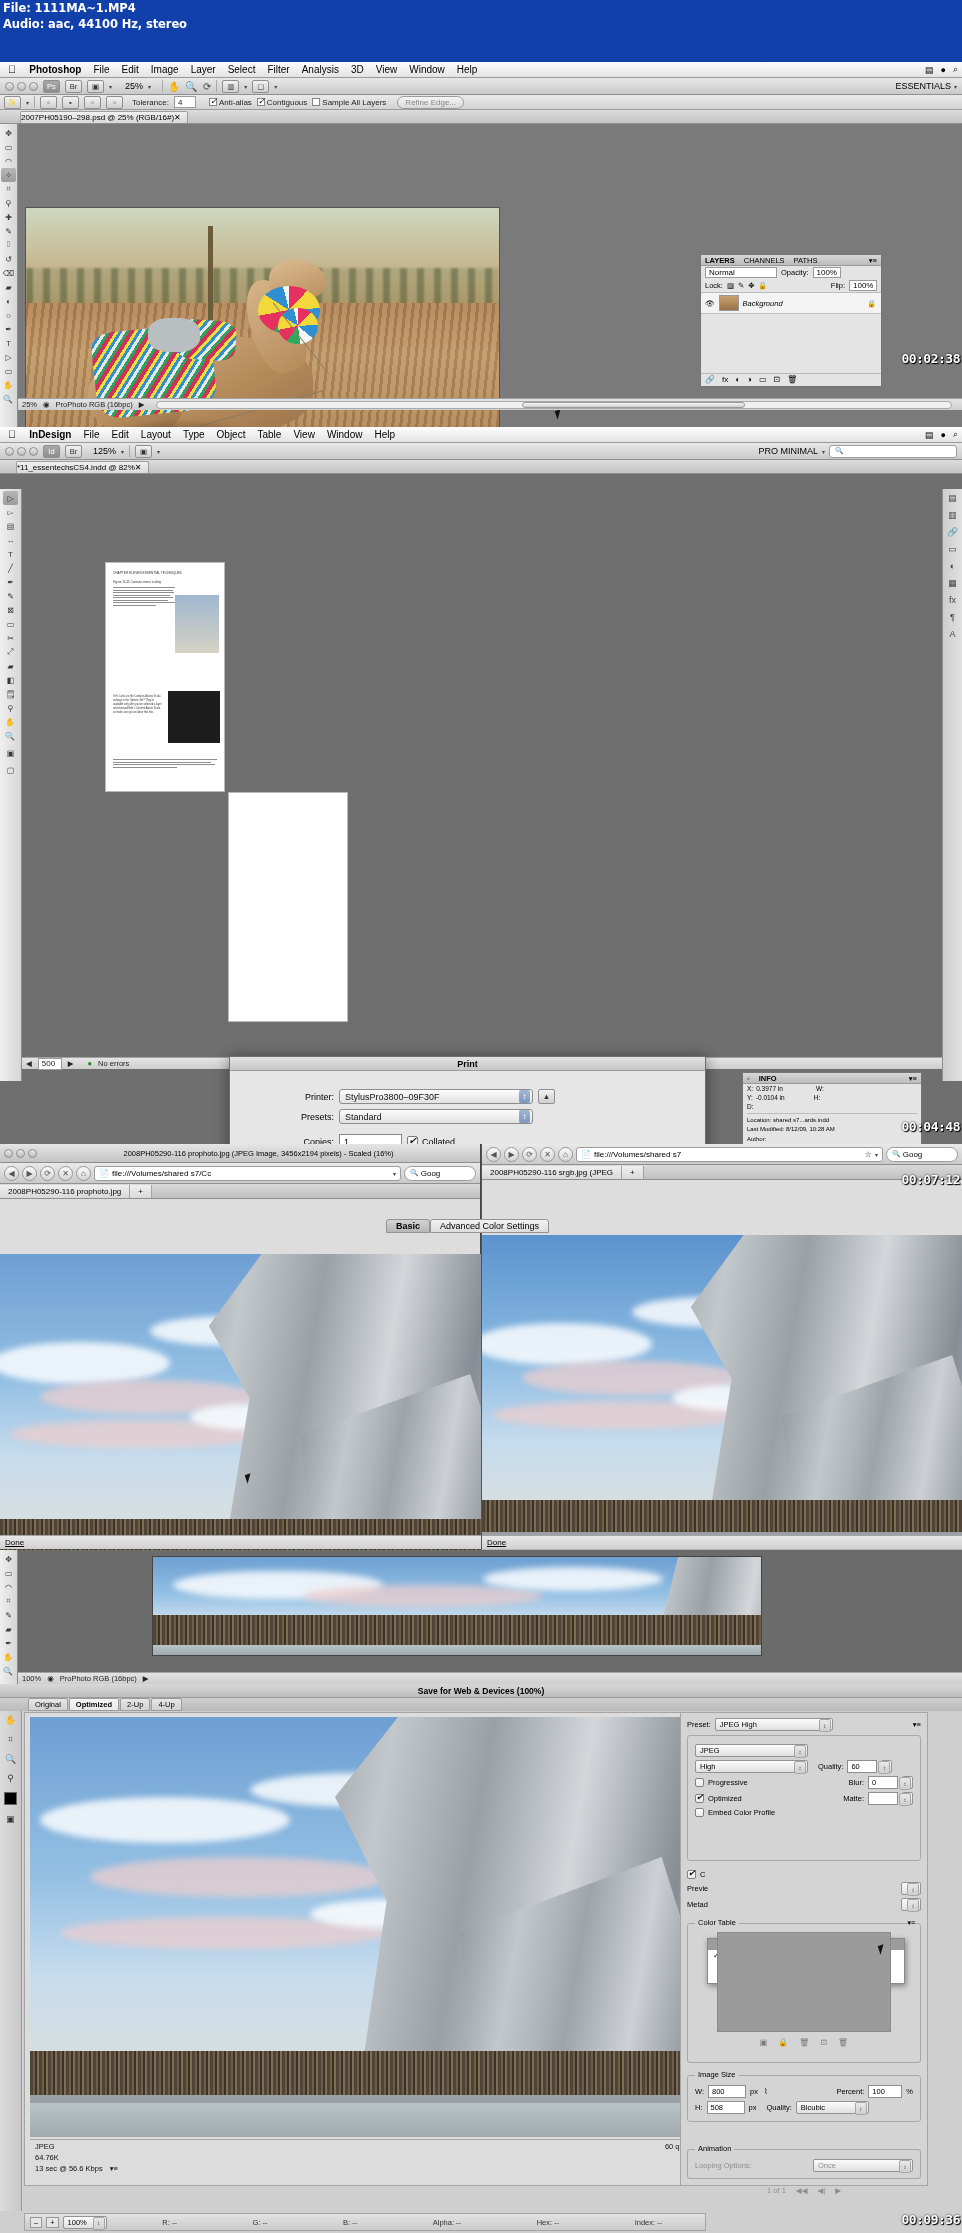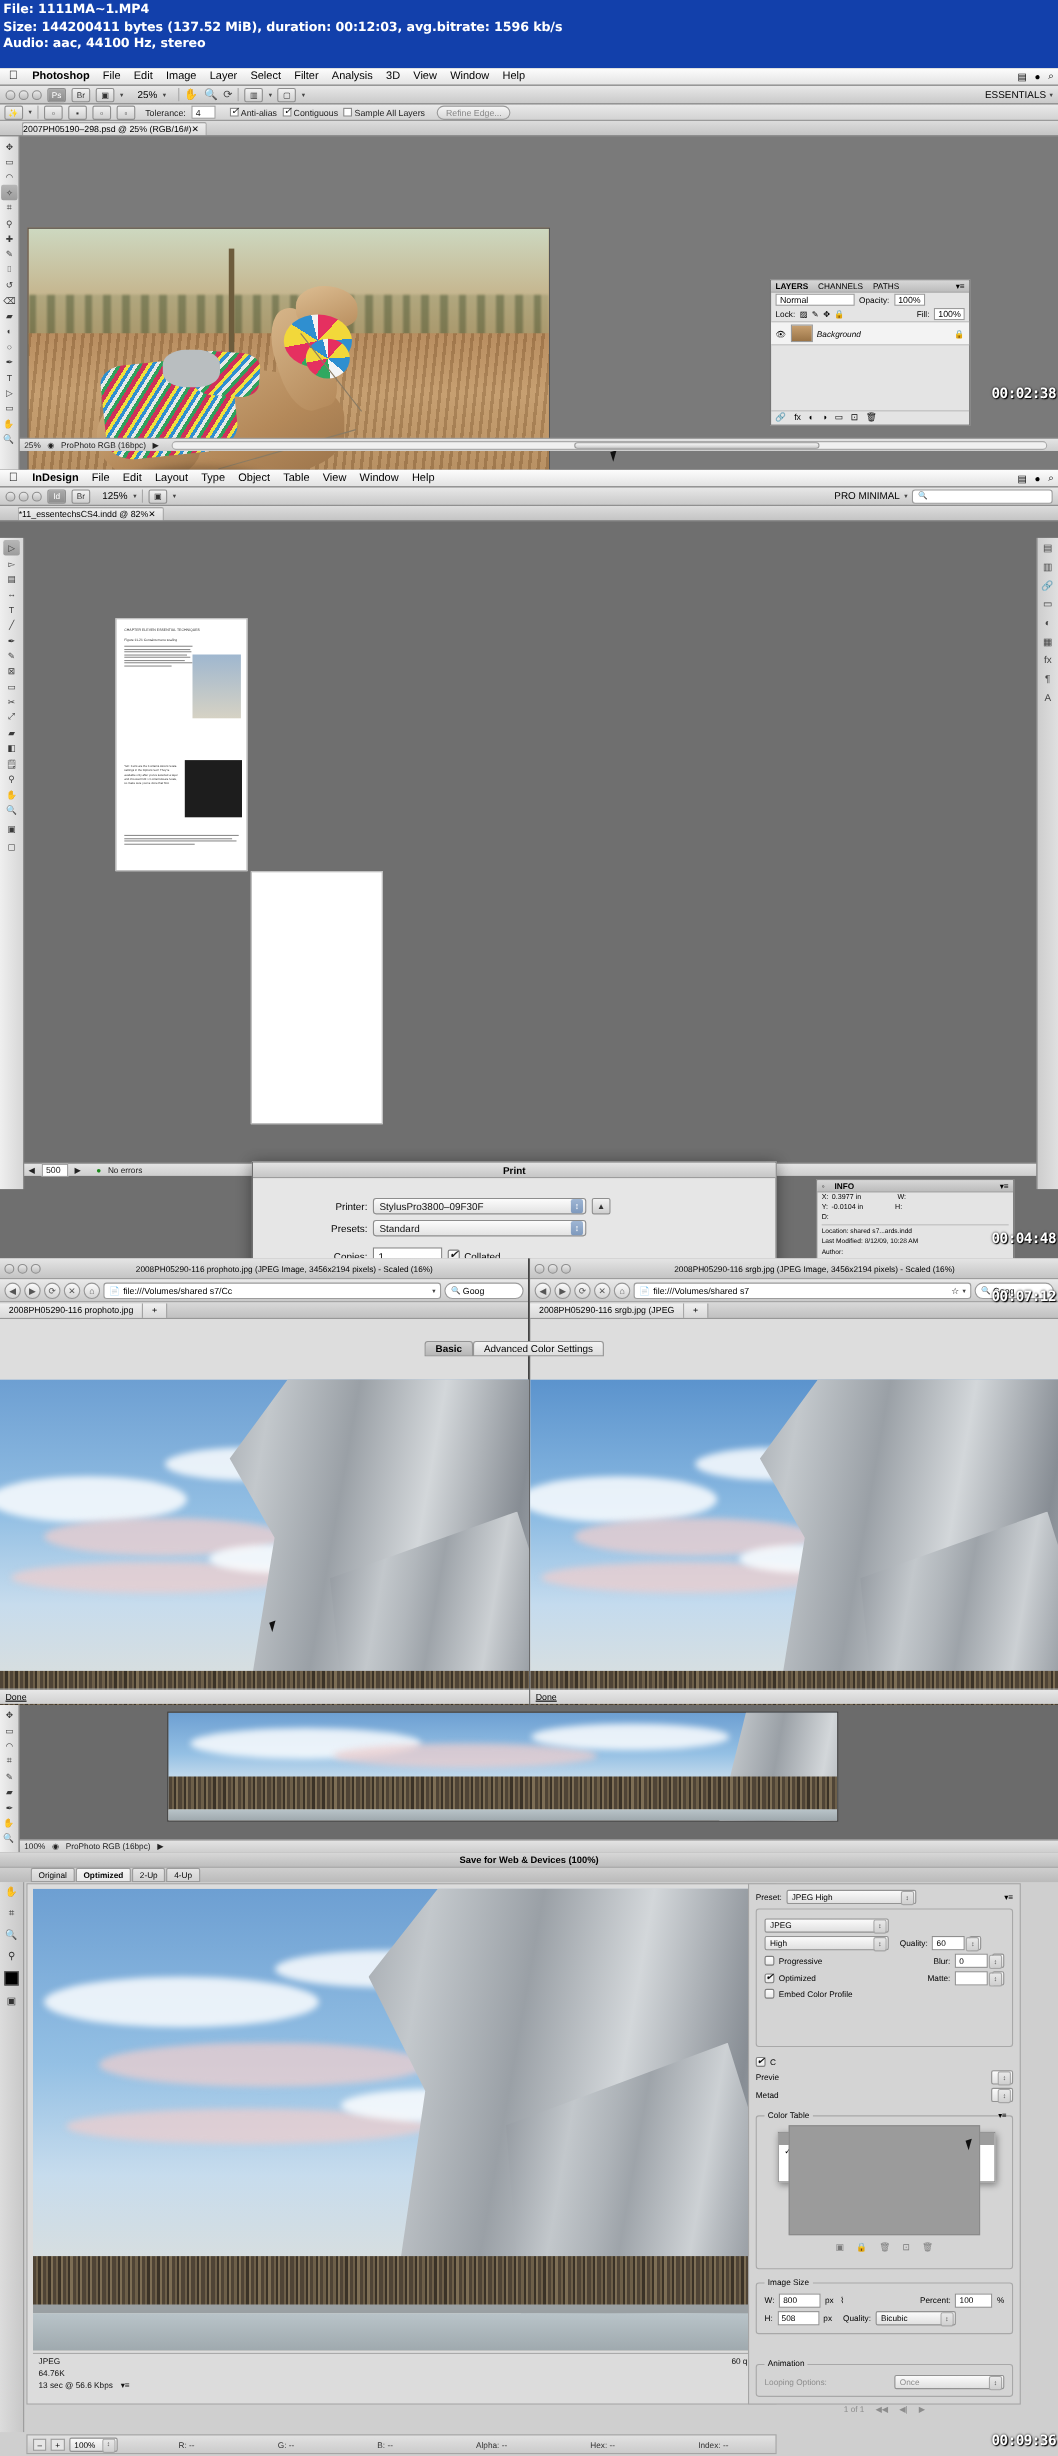--- a/index.html
+++ b/index.html
@@ -174,21 +174,20 @@
 
   
   .idpage { background:#fff; border:1px solid #b9b9b9; position:relative; overflow:hidden; }
   .txtline { background:#8e8e8e; height:1px; margin-bottom:1.5px; }
 </style>
 </head>
 <body>
 
 <div id="video-info">
   <div>File: 1111MA~1.MP4</div>
-  <div>Size: 144200411 bytes (137.52 MiB), duration: 00:12:03, avg.bitrate: 1596 kb/s</div>
   <div>Audio: aac, 44100 Hz, stereo</div>
 </div>
 
 <div class="abs" style="left:0; top:62px; width:962px; height:365px; background:#7a7a7a;">
 
   <div class="mac-menubar">
     <span class="apple-glyph"></span>
     <span class="mi bold">Photoshop</span>
     <span class="mi">File</span>
     <span class="mi">Edit</span>
@@ -324,21 +323,21 @@
       <span class="minput" style="width:72px; height:11px">Normal</span>
       <span>Opacity:</span>
       <span class="minput" style="width:28px; height:11px">100%</span>
     </div>
     <div class="prow">
       <span>Lock:</span>
       <span>▨</span>
       <span>✎</span>
       <span>✥</span>
       <span>🔒</span>
-      <span style="margin-left:auto">Fill:</span>
+      <span style="margin-left:auto">Flip:</span>
       <span class="minput" style="width:28px; height:11px">100%</span>
     </div>
     <div class="prow" style="background:#f3f3f3; border-top:1px solid #bbb; border-bottom:1px solid #bbb; padding:2px 4px;">
       <span>👁</span>
       <span style="width:20px;height:16px;background:linear-gradient(#c8a070,#9a7447); border:1px solid #999; display:inline-block"></span>
       <span style="font-style:italic">Background</span>
       <span style="margin-left:auto">🔒</span>
     </div>
     <div style="flex:1"></div>
     <div class="prow" style="position:absolute; bottom:1px; left:0; right:0; border-top:1px solid #bbb; gap:7px; font-size:8px">
@@ -662,28 +661,20 @@
       <div class="b-fence" style="bottom:33px; height:32px;"></div>
       <div class="b-water" style="bottom:0; height:26px;"></div>
     </div>
     <i style="position:absolute; left:246px; top:330px; width:0; height:0; border-left:6px solid #111; border-bottom:9px solid transparent; transform:rotate(-18deg);"></i>
     <div class="brstatus abs" style="left:0; bottom:0; width:481px;">
       <span>Done</span>
     </div>
   </div>
 
   <div class="abs" style="left:482px; top:0; width:480px; height:405px; background:#ddd;">
-    <div class="brtop">
-      <span class="tlights">
-        <i class="tl"></i>
-        <i class="tl"></i>
-        <i class="tl"></i>
-      </span>
-      <span style="margin:0 auto; font-size:7.5px">2008PH05290-116 srgb.jpg (JPEG Image, 3456x2194 pixels) - Scaled (16%)</span>
-    </div>
     <div class="brnav">
       <span class="rbtn">◀</span>
       <span class="rbtn">▶</span>
       <span class="rbtn">⟳</span>
       <span class="rbtn">✕</span>
       <span class="rbtn">⌂</span>
       <span class="urlbar">
         <span>📄</span>
         <span>file:///Volumes/shared s7</span>
         <span style="margin-left:auto">☆</span>

